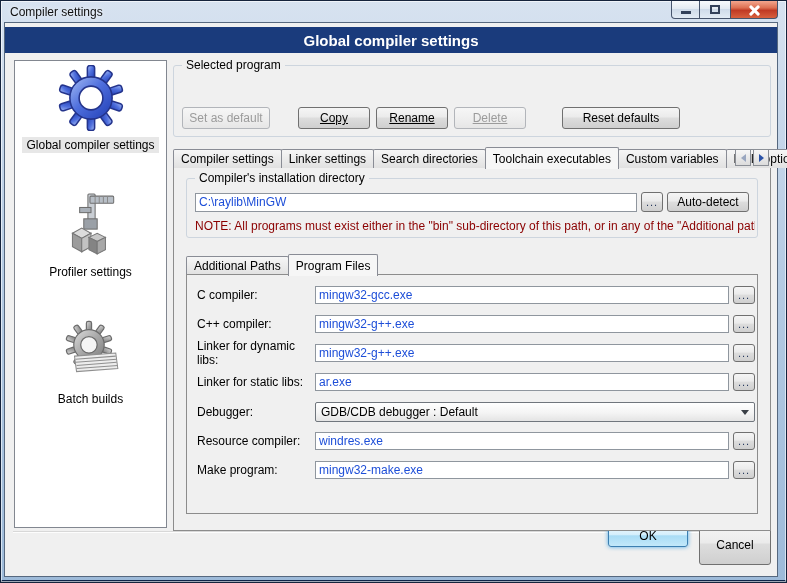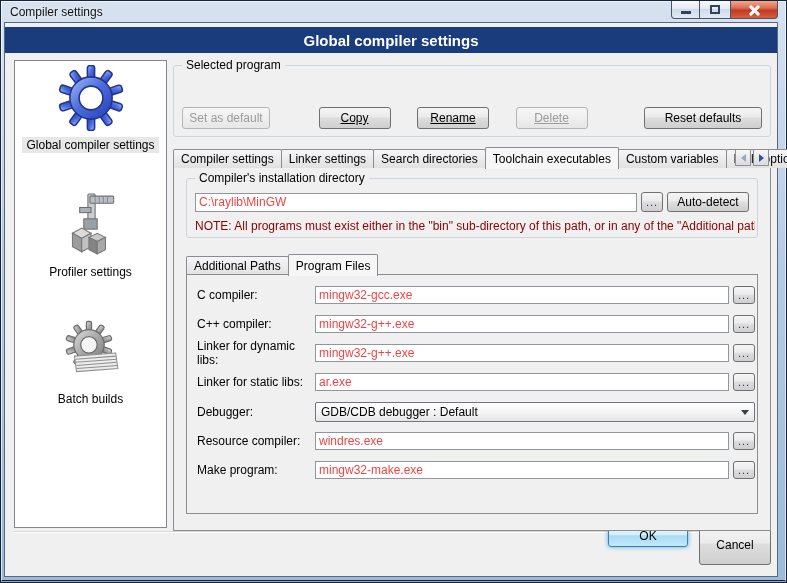--- a/index.html
+++ b/index.html
@@ -57,21 +57,21 @@
 
   .combo { border:1px solid #70767d; border-radius:2px; position:relative;
     background: linear-gradient(#ffffff 0%,#f4f4f4 55%,#e4e4e4 100%);
     display:flex; align-items:center; padding-left:5px; font-size:12px; color:#000; }
   .combo-arrow-box { position:absolute; right:1px; top:1px; bottom:1px; width:17px;
     display:flex; align-items:center; justify-content:center; }
   .tri-down { width:0; height:0; border-left:4px solid transparent; border-right:4px solid transparent;
     border-top:5px solid #3a3f46; }
 
   .compiler-buttons { position:absolute; top:41px; left:8px; right:8px; height:22px;
-    display:flex; justify-content:space-between; align-items:center; }
+    display:flex; justify-content:flex-start; align-items:center; }
 
   .btn { height:22px; border:1px solid #707070; border-radius:3px; font-size:12px; color:#000;
     display:flex; align-items:center; justify-content:center; cursor:default;
     background: linear-gradient(#f5f5f5 0%,#ebebeb 45%,#dddddd 50%,#cfcfcf 100%); }
   .btn.disabled { color:#9b9b9b; border-color:#b2b5ba;
     background: linear-gradient(#f6f6f6 0%,#efefef 50%,#e6e6e6 100%); }
   .b-setdefault { width:88px; margin-right:28px; }
   .b-copy, .b-rename, .b-delete { width:72px; margin-right:6px;text-decoration:underline; }
   .b-delete { margin-right:36px; }
   .b-reset { width:118px; margin-right:0; }
@@ -92,21 +92,21 @@
   .tri-right { width:0; height:0; border-top:4px solid transparent; border-bottom:4px solid transparent;
     border-left:5px solid #2b53a8; }
 
   .tabpanel { position:absolute; top:107px; left:0; right:2px; height:364px;
     border:1px solid #8c8c8c; background:#f0f0f0; z-index:1; }
 
   .group-install { top:10px; left:12px; right:12px; height:60px; }
   .install-row { position:absolute; top:13px; left:8px; right:8px; height:20px;
     display:flex; align-items:center; }
   .txt { height:19px; border:1px solid #8f969e; background:#fff; font-size:12px;
-    padding:0 3px; font-family:"Liberation Sans",sans-serif; color:#ef4444; }
+    padding:0 3px; font-family:"Liberation Sans",sans-serif; color:#1d4ed8; }
   .install-row .txt { flex:1; }
   .btn-browse { width:22px; height:20px; margin-left:4px; font-size:11px; color:#273a5e;
     letter-spacing:1px; }
   .btn-autodetect { width:82px; height:20px; margin-left:4px; }
   .note { position:absolute; top:40px; left:8px; right:2px; font-size:12px; color:#8b0000;
     white-space:nowrap; overflow:hidden; }
 
   
   .innertabs { position:absolute; top:86px; left:12px; display:flex; align-items:flex-end; height:21px; }
   .innerpanel { position:absolute; top:106px; left:12px; right:12px; bottom:16px;

